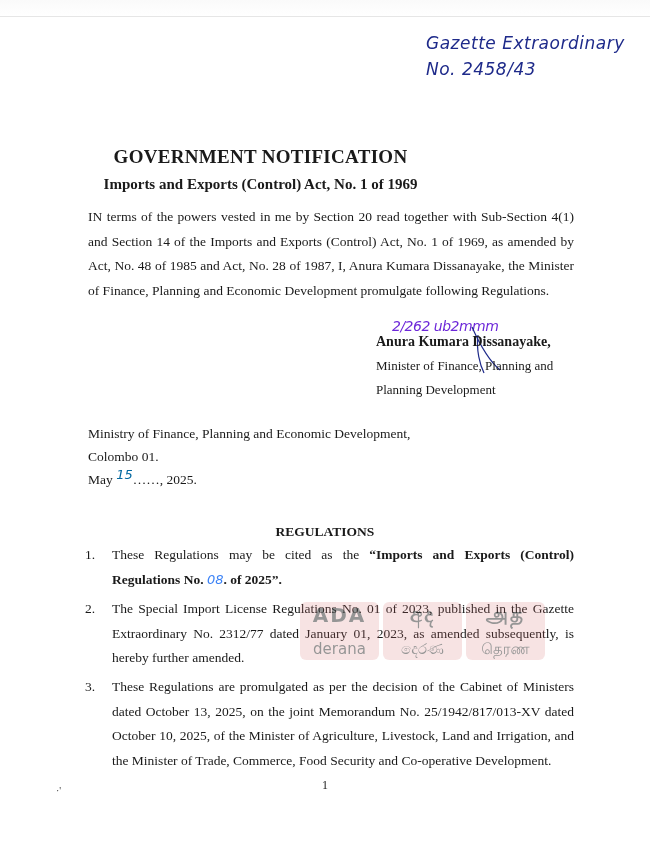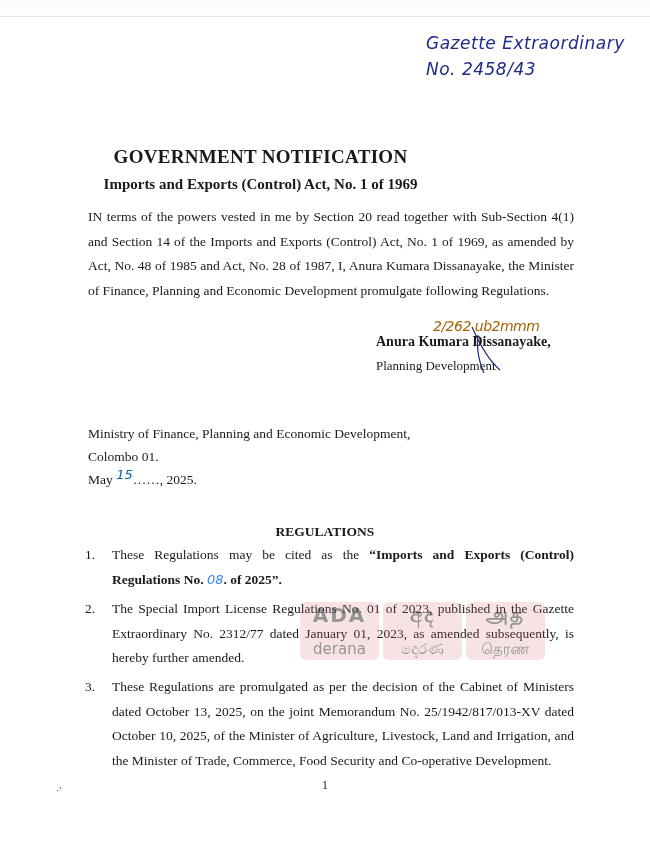--- a/index.html
+++ b/index.html
@@ -39,22 +39,22 @@
       font-size: 13.5px; line-height: 24.5px; text-align: justify;
     }
     .intro { top: 205px; }
     .sig-block {
       position: absolute; left: 376px; top: 330px; width: 210px;
       font-size: 13px; line-height: 24px;
     }
     .sig-name { font-weight: bold; font-size: 14px; }
     .signature-scrawl {
       position: absolute; left: 392px; top: 318px;
-      font-size: 14px; color: #a16207; font-family: "DejaVu Sans", sans-serif;
-      font-style: italic; letter-spacing: -0.5px; margin-left: 41px;
+      font-size: 14px; color: #6d28d9; font-family: "DejaVu Sans", sans-serif;
+      font-style: italic; letter-spacing: -0.5px;
     }
     .sig-stroke {
       position: absolute; left: 470px; top: 325px; width: 40px; height: 50px;
     }
     .address {
       position: absolute; left: 88px; top: 422px;
       font-size: 13.5px; line-height: 23px;
     }
     .date-fill {
       color: #0369a1; font-family: "DejaVu Sans", sans-serif; font-style: italic;
@@ -113,20 +113,21 @@
 
 <div class="para intro">IN terms of the powers vested in me by Section 20 read together with Sub-Section 4(1) and Section 14 of the Imports and Exports (Control) Act, No. 1 of 1969, as amended by Act, No. 48 of 1985 and Act, No. 28 of 1987, I, Anura Kumara Dissanayake, the Minister of Finance, Planning and Economic Development promulgate following Regulations.</div>
 
 <div class="signature-scrawl">2/262 ub2mmm</div>
 <svg class="sig-stroke" viewBox="0 0 40 50">
   <path d="M2 2 C 10 20, 18 35, 30 45 M8 10 C 6 25, 10 40, 14 48" stroke="#1e2a8a" stroke-width="1.2" fill="none"></path>
 </svg>
 
 <div class="sig-block">
   <div class="sig-name">Anura Kumara Dissanayake,</div>
+  <div>Minister of Finance, Planning and</div>
   <div>Planning Development</div>
 </div>
 
 <div class="address">
   <div>Ministry of Finance, Planning and Economic Development,</div>
   <div>Colombo 01.</div>
   <div>
     <span>May </span><span><span class="date-fill">15</span><span>……</span></span><span>, 2025.</span>
   </div>
 </div>

